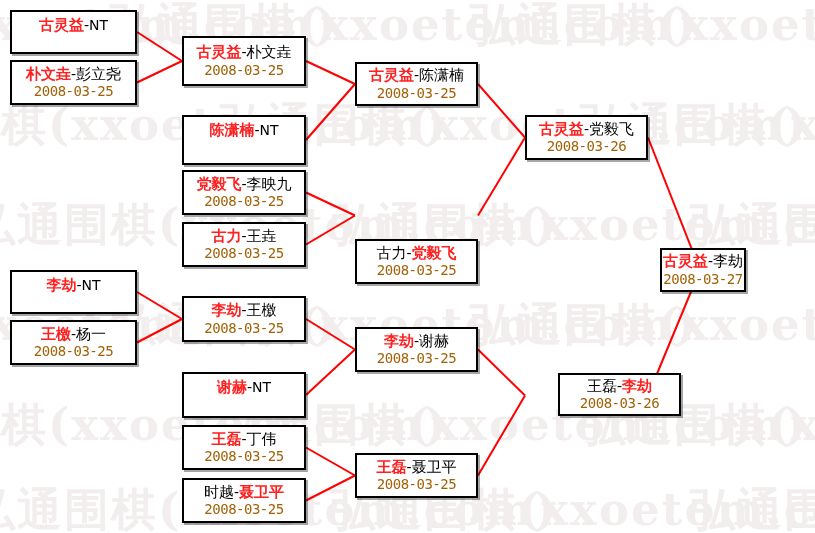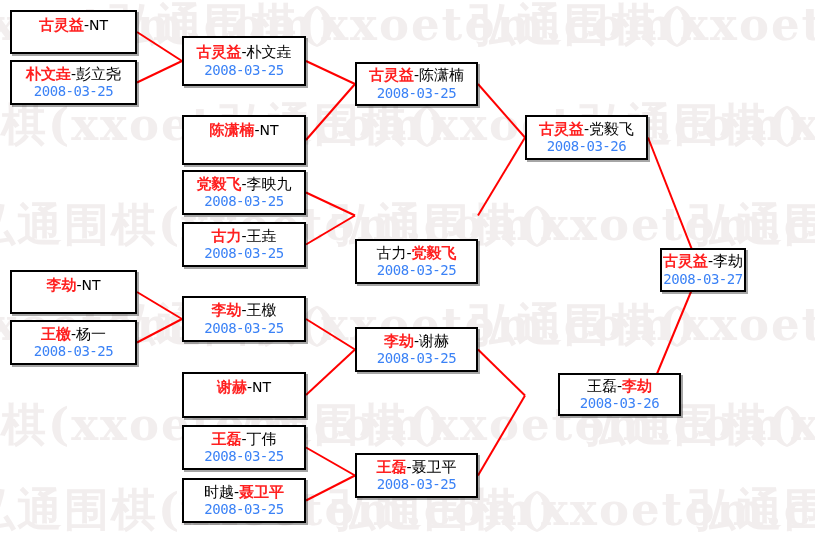--- a/index.html
+++ b/index.html
@@ -47,21 +47,21 @@
     justify-content:center;
     font-family:"DejaVu Serif","Liberation Serif",serif;
     line-height:1.15;
   }
   .node .match{
     font-size:15px;
     white-space:nowrap;
   }
   .node .date{
     font-size:14px;
-    color:#3b82f6;
+    color:#a16207;
     white-space:nowrap;
     font-family:"DejaVu Sans Mono","Liberation Mono",monospace;
     letter-spacing:-0.5px;
   }
   .node.bye{justify-content:flex-start;padding-top:5px;}
   .win{color:#ff2020;font-weight:bold;}
   .lose{color:#000000;}
   .sep{color:#000000;}
   .nt{font-size:14px;color:#000000;font-family:"DejaVu Sans","Liberation Sans",sans-serif;}
 </style>

